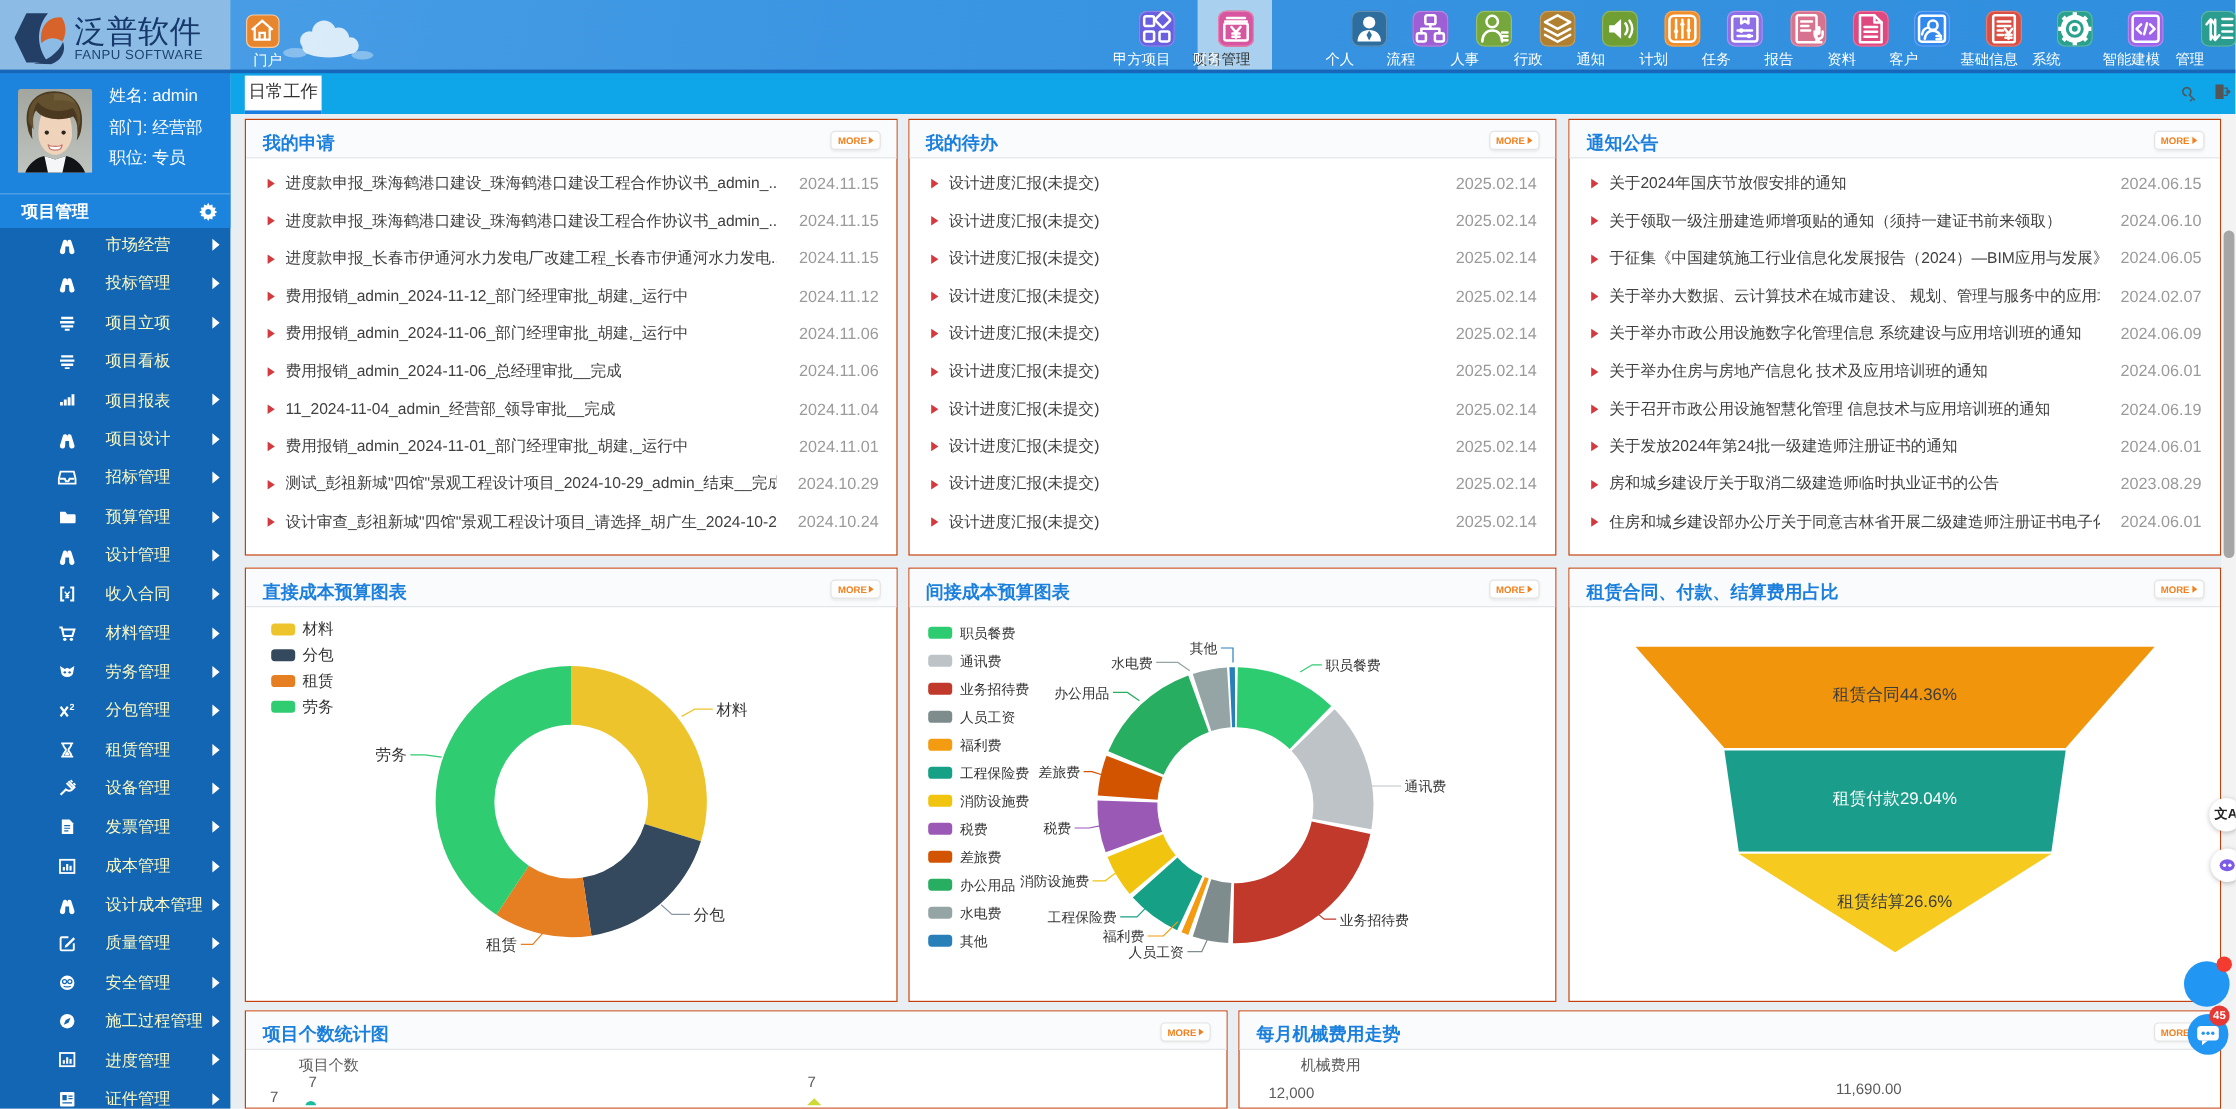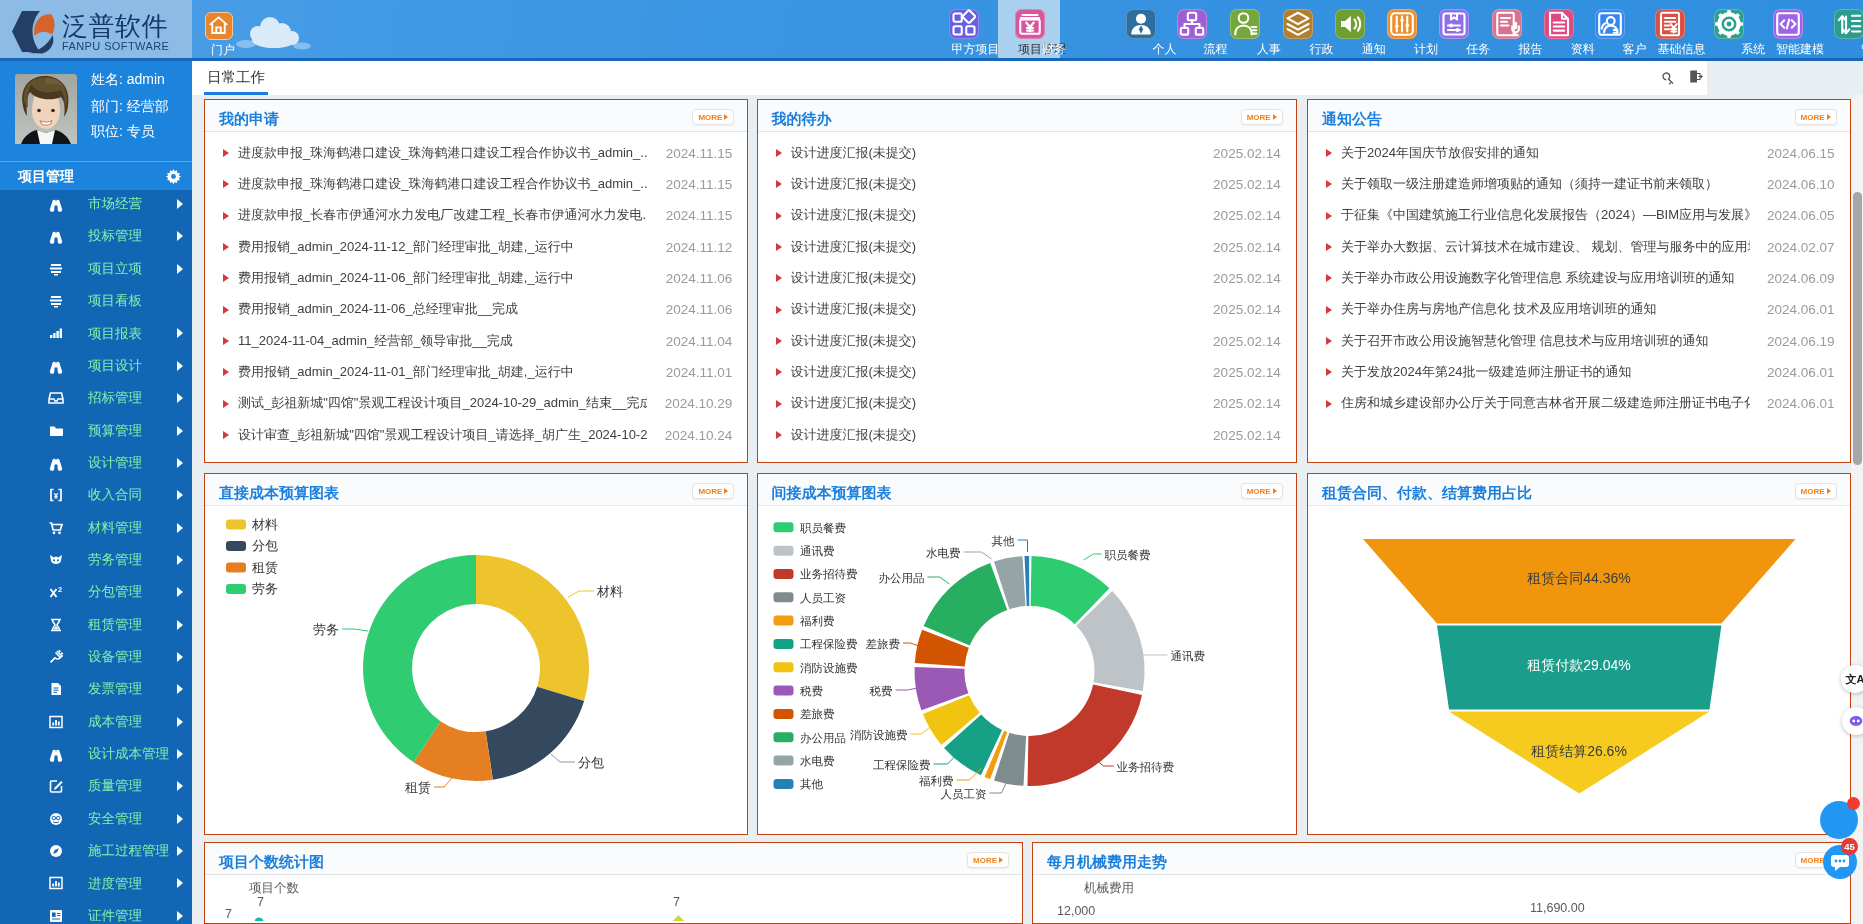--- a/index.html
+++ b/index.html
@@ -5,38 +5,38 @@
 #page{position:relative;width:1863px;height:924px;background:#e9eef3}
 
 #hdr{position:absolute;left:0;top:0;width:1863px;height:60px;background:linear-gradient(100deg,#4c9fe6 0%,#3a95e2 40%,#2f8ede 100%)}
 #logo{position:absolute;left:0;top:0;width:192px;height:60px;background:#8cbbe5}
 #logotxt{position:absolute;left:62px;top:9px;color:#16386b;font-size:26px;font-weight:normal;letter-spacing:0.5px}
 #logosub{position:absolute;left:62px;top:40px;color:#1d4372;font-size:11px;letter-spacing:0.4px}
 #menhu{position:absolute;left:205px;top:12px;width:28px;height:28px;background:#e8862d;border:1.5px solid #f7c9a0;border-radius:6px}
 #menhulab{position:absolute;left:203px;top:42px;width:32px;text-align:right;color:#fff;font-size:12px}
 .navrow{position:absolute;left:0;top:0;width:1863px;height:60px}
 .navhl{position:absolute;left:998px;top:0;width:62px;height:60px;background:#a9d0ee}
-.navitem{position:absolute;top:9px;width:72px;text-align:right}
+.navitem{position:absolute;top:9px;width:72px;text-align:left}
 .navic{width:30px;height:30px;border-radius:7px;margin:0 auto;display:flex;align-items:center;justify-content:center;box-shadow:inset 0 0 0 1px rgba(255,255,255,.25)}
 .navic svg .s{fill:none;stroke:#fff;stroke-width:1.4;stroke-linecap:round;stroke-linejoin:round}
 .navlab{margin-top:2px;color:#fff;font-size:12px;white-space:nowrap}
 .navlab.dark{color:#333}
 
 #side{position:absolute;left:0;top:60px;width:192px;height:864px;background:#1266b3}
 #prof{position:absolute;left:0;top:0;width:192px;height:101px;background:#1d84de}
 #avatar{position:absolute;left:15px;top:14px;width:62px;height:72px;border-radius:3px;overflow:hidden}
 .pline{position:absolute;left:91px;color:#fff;font-size:14px;white-space:nowrap}
 #mghead{position:absolute;left:0;top:101px;width:192px;height:29px;background:#1d84de;border-top:1px solid #5aa7e8;color:#fff;font-size:14px;font-weight:bold;line-height:29px;padding-left:18px}
-.mitem{position:absolute;left:0;width:195px;height:32.35px;color:#86efac;font-size:13.5px}
+.mitem{position:absolute;left:0;width:195px;height:32.35px;color:#fef9c3;font-size:13.5px}
 .mic{position:absolute;left:48px;top:8px}
 .mtext{position:absolute;left:88px;top:50%;transform:translateY(-50%);white-space:nowrap}
 .marrow{position:absolute;right:12px;top:11px;width:0;height:0;border-left:6px solid #fff;border-top:5px solid transparent;border-bottom:5px solid transparent}
 #gear{position:absolute;right:11px;top:7px}
 
-#tabbar{position:absolute;left:192px;top:60px;width:1515px;height:35px;background:#ffffff}
+#tabbar{position:absolute;left:192px;top:60px;width:1671px;height:35px;background:#0ea5e9}
 #tab{position:absolute;left:12px;top:3px;width:64px;height:32px;background:#fff;border-bottom:3px solid #1a7ce0;color:#333;font-size:14.5px;text-align:center;line-height:28px}
 
 .panel{position:absolute;background:#fff;border:1px solid #c2410c}
 .phead{position:relative;height:32px;background:#fafbfc;border-bottom:1px solid #e2e6e9}
 .ptitle{position:absolute;left:14px;top:10px;color:#1b7fdd;font-size:15px;font-weight:bold}
 .more{position:absolute;right:13px;top:9px;border:1px solid #e4e4e4;border-radius:4px;color:#f2801e;font-size:8px;font-weight:bold;padding:2.5px 5px;background:#fff;box-shadow:0 1px 2px rgba(0,0,0,.06)}
 .more i{display:inline-block;margin-left:2px;width:0;height:0;border-left:4px solid #f2801e;border-top:3.5px solid transparent;border-bottom:3.5px solid transparent}
 .plist{padding-top:5px}
 .li{position:relative;height:31.35px}
 .bul{position:absolute;left:18px;top:12px;width:0;height:0;border-left:6px solid #d4393d;border-top:4.5px solid transparent;border-bottom:4.5px solid transparent}
@@ -638,20 +638,25 @@
         </div>
         <div class="li">
           <span class="bul"></span>
           <span class="lt">关于召开市政公用设施智慧化管理 信息技术与应用培训班的通知</span>
           <span class="ld">2024.06.19</span>
         </div>
         <div class="li">
           <span class="bul"></span>
           <span class="lt">关于发放2024年第24批一级建造师注册证书的通知</span>
           <span class="ld">2024.06.01</span>
+        </div>
+        <div class="li">
+          <span class="bul"></span>
+          <span class="lt">房和城乡建设厅关于取消二级建造师临时执业证书的公告</span>
+          <span class="ld">2023.08.29</span>
         </div>
         <div class="li">
           <span class="bul"></span>
           <span class="lt">住房和城乡建设部办公厅关于同意吉林省开展二级建造师注册证书电子化试点...</span>
           <span class="ld">2024.06.01</span>
         </div>
       </div>
     </div>
     <div class="panel" style="left:204px;top:473px;width:544.4px;height:362px">
       <div class="phead">

